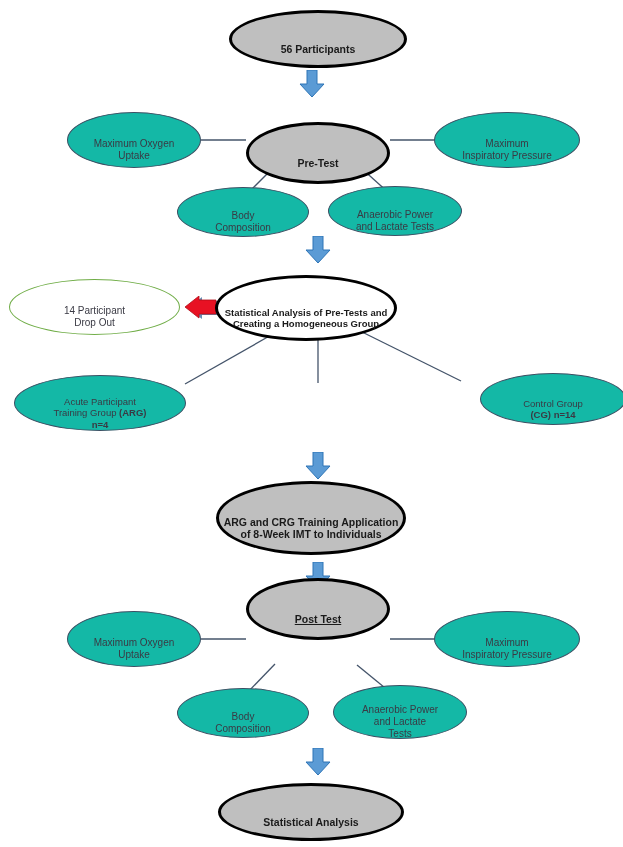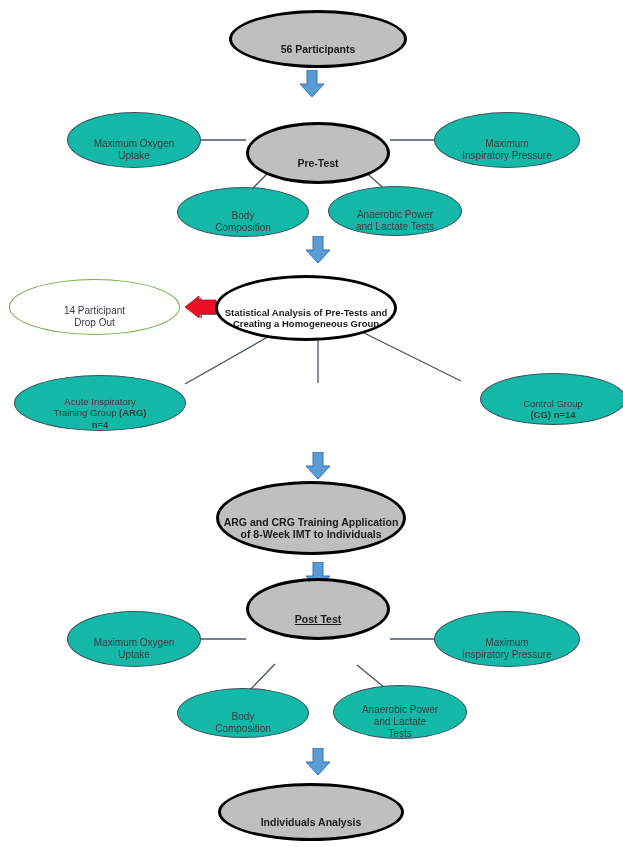--- a/index.html
+++ b/index.html
@@ -158,21 +158,21 @@
   <svg class="arrow-left" style="left:183px; top:296px;" viewBox="0 0 40 28">
     <polygon points="19,5 19,1 5,12 19,23 19,19 36,19 36,5" fill="#5E87B0" opacity="0.95"></polygon>
     <polygon points="16,4 16,0 2,11 16,22 16,18 33,18 33,4" fill="#E81123" stroke="#B00D18" stroke-width="0.8"></polygon>
   </svg>
 
   <div class="node stat" style="left:215px; top:275px; width:182px; height:66px;">
     <span class="txt">Statistical Analysis of Pre-Tests and Creating a Homogeneous Group</span>
   </div>
 
   <div class="node satellite group" style="left:14px; top:375px; width:172px; height:56px;">
-    <span class="txt"><span>Acute Inspiratory</span><br><span>Training Group </span><b>(ARG)</b><br><b>n=4</b></span>
+    <span class="txt"><span>Acute Participant</span><br><span>Training Group </span><b>(ARG)</b><br><b>n=4</b></span>
   </div>
 
 
   <div class="node satellite group" style="left:480px; top:373px; width:146px; height:52px;justify-content:center;">
     <span class="txt"><span>Control Group</span><br><b>(CG) n=14</b></span>
   </div>
 
   <svg class="arrow-down" style="left:305px; top:452px;" viewBox="0 0 26 28">
     <polygon points="8,0 18,0 18,14 25,14 13,27 1,14 8,14" fill="#5B9BD5" stroke="#2E75B6" stroke-width="1"></polygon>
   </svg>
@@ -208,16 +208,16 @@
     <span class="txt">Anaerobic Power
 and Lactate
 Tests</span>
   </div>
 
   <svg class="arrow-down" style="left:305px; top:748px;" viewBox="0 0 26 28">
     <polygon points="8,0 18,0 18,14 25,14 13,27 1,14 8,14" fill="#5B9BD5" stroke="#2E75B6" stroke-width="1"></polygon>
   </svg>
 
   <div class="node primary" style="left:218px; top:783px; width:186px; height:58px;">
-    <span class="txt">Individuals Analysis</span>
+    <span class="txt">Statistical Analysis</span>
   </div>
 
 </div>
 
 </body></html>

